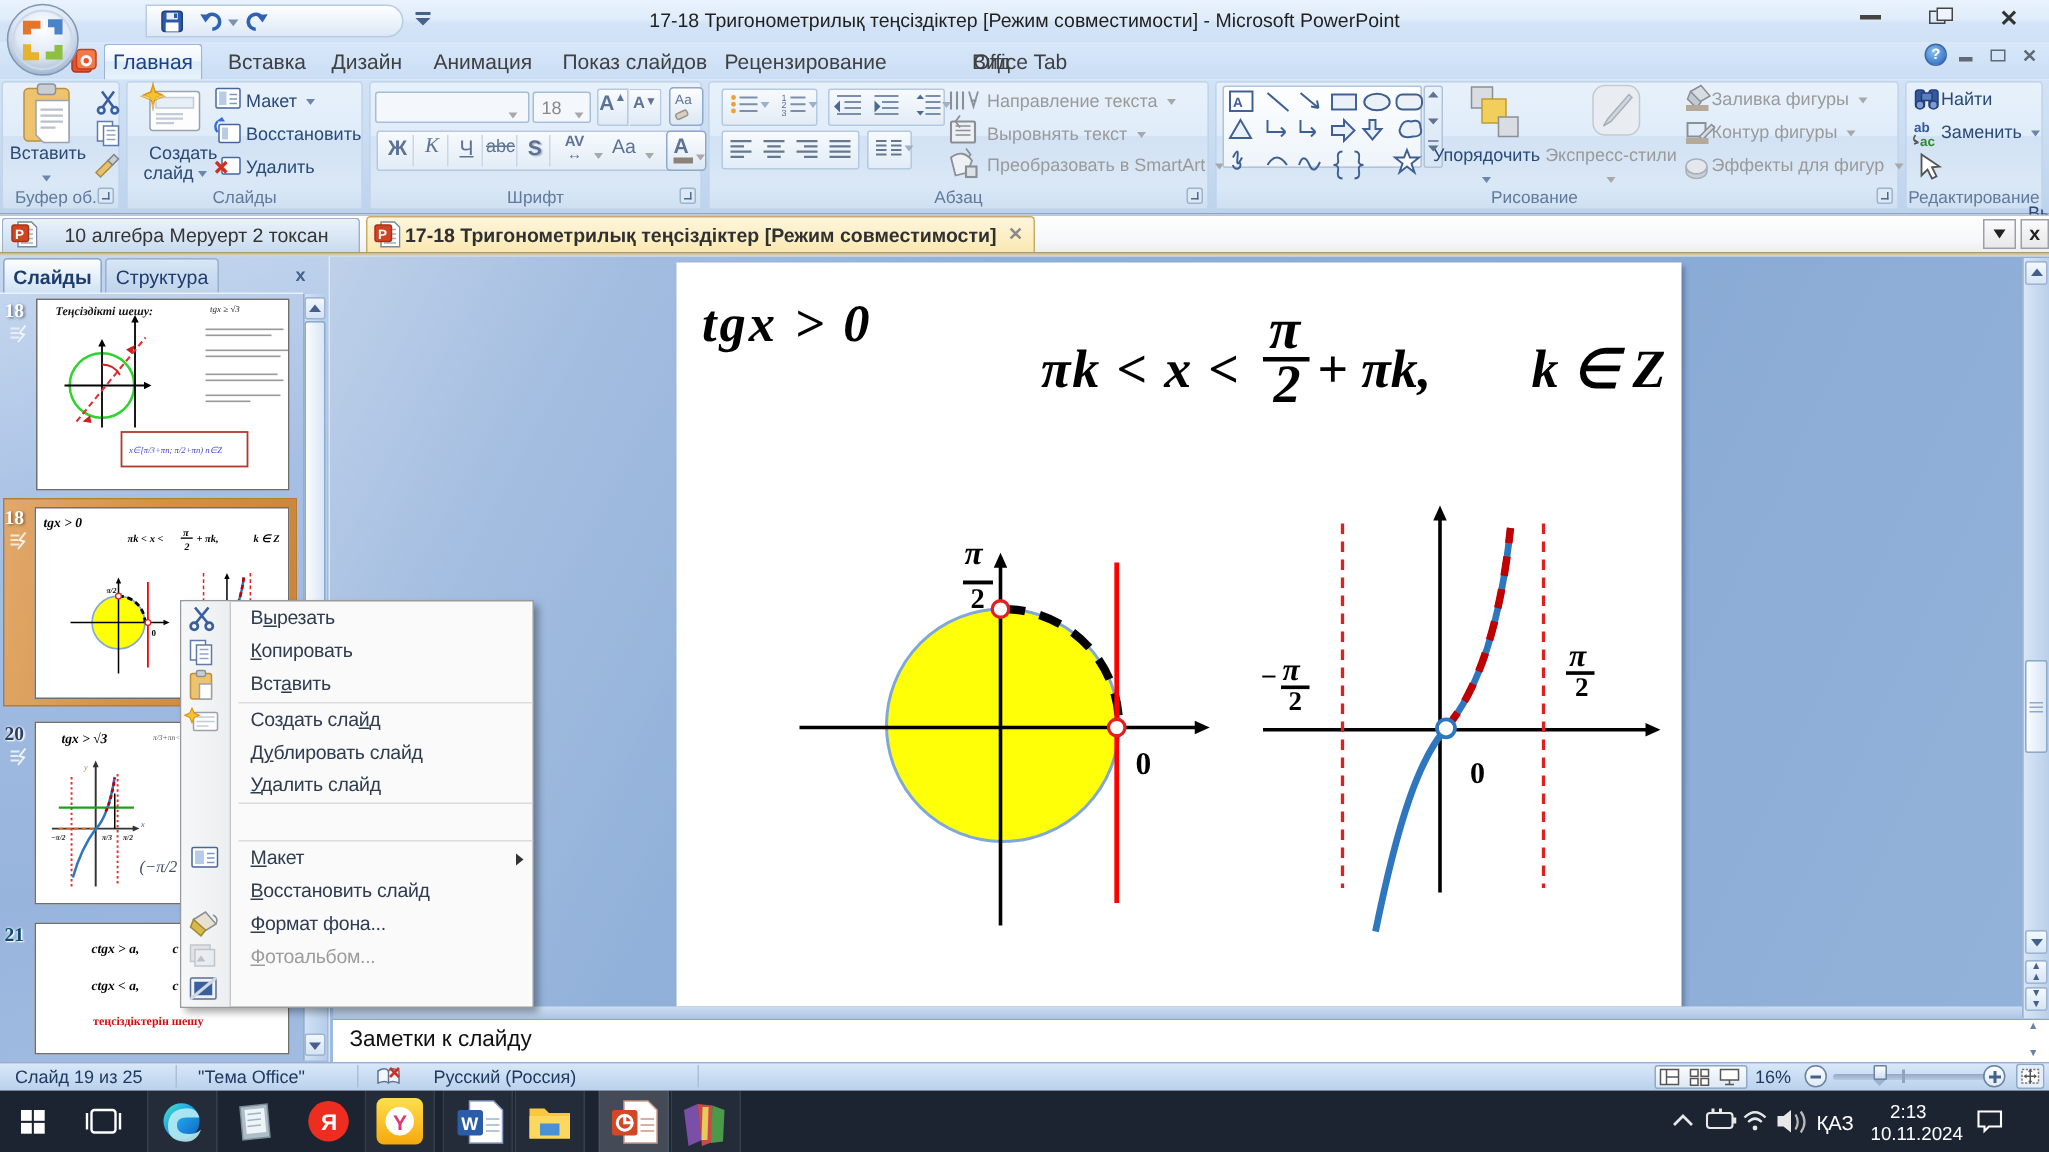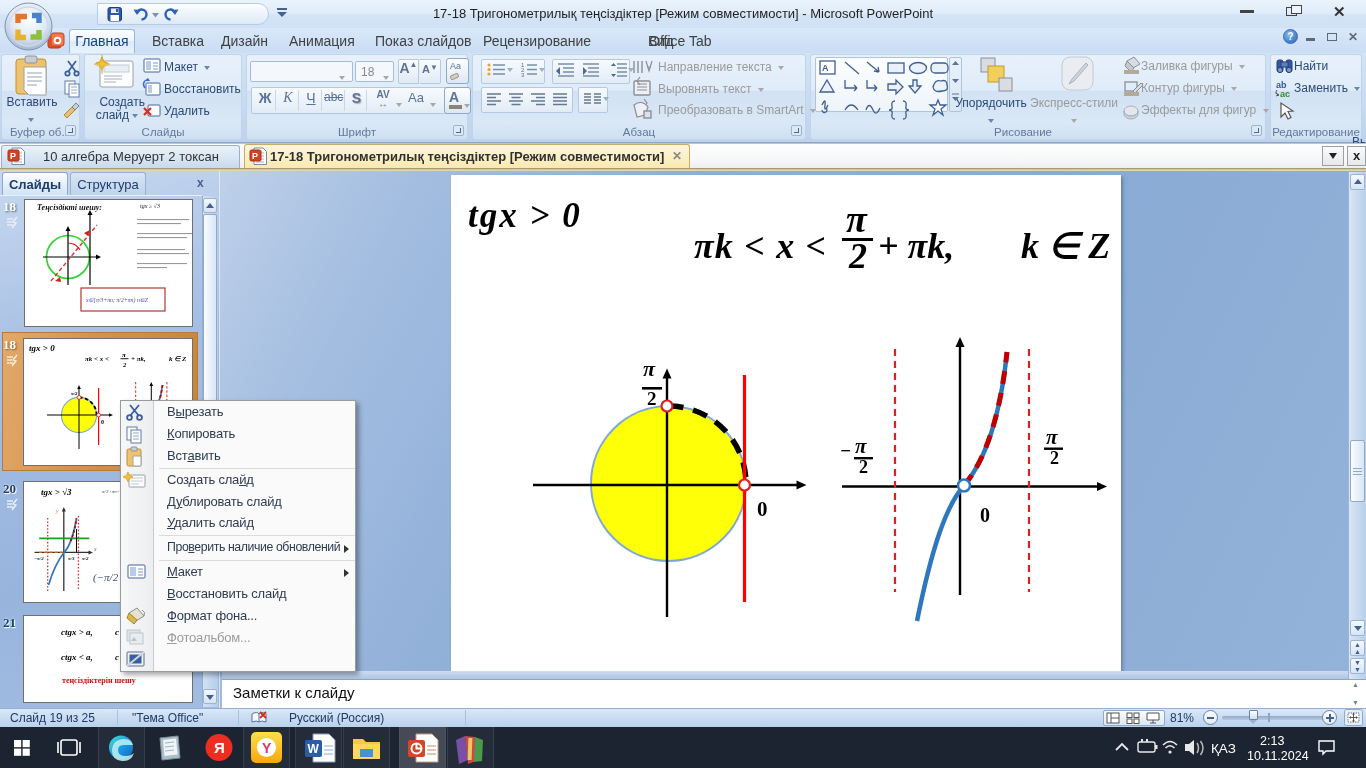--- a/index.html
+++ b/index.html
@@ -640,24 +640,20 @@
  <div class="mi" style="top:69px;">
       <span class="mitxt">Создать сла<span class="u">й</span>д</span>
     </div>
  <div class="mi" style="top:91px;">
       <span class="mitxt">Д<span class="u">у</span>блировать слайд</span>
     </div>
  <div class="mi" style="top:112px;">
       <span class="mitxt"><span class="u">У</span>далить слайд</span>
     </div>
  <div class="msep" style="top:134px;"></div>
- <div class="mi" style="top:137px;">
-      <span class="mitxt" style="font-size:12.3px;letter-spacing:-0.4px;">Про<span class="u">в</span>ерить наличие обновлений</span>
-      <span class="marrow"></span>
-    </div>
  <div class="msep" style="top:159px;"></div>
  <div class="mi" style="top:161px;">
       <span class="mitxt"><span class="u">М</span>акет</span>
       <span class="marrow"></span>
     </div>
  <div class="mi" style="top:205px;">
       <span class="mitxt"><span class="u">Ф</span>ормат фона...</span>
     </div>
  <div class="mi" style="top:183px;">
       <span class="mitxt"><span class="u">В</span>осстановить слайд</span>
@@ -741,21 +737,21 @@
   <rect x="2" y="1" width="12" height="10" fill="#fff"></rect>
       <line x1="6" y1="1" x2="6" y2="11"></line>
       <line x1="6" y1="6" x2="14" y2="6"></line>
   <rect x="22" y="1" width="5" height="4.5" fill="#fff"></rect>
       <rect x="29" y="1" width="5" height="4.5" fill="#fff"></rect>
   <rect x="22" y="7" width="5" height="4.5" fill="#fff"></rect>
       <rect x="29" y="7" width="5" height="4.5" fill="#fff"></rect>
   <path d="M42 1 h12 v7 h-12 z M48 8 v3 M45 11 h6" fill="#fff"></path>
  </g>
 </svg>
-<div class="abs" style="left:1170px;top:711px;font-size:12px;color:#1f3a60;">81%</div>
+<div class="abs" style="left:1170px;top:711px;font-size:12px;color:#1f3a60;">16%</div>
 <div class="abs" style="left:1203px;top:710px;width:15px;height:15px;border:1.5px solid #6b82a0;border-radius:50%;background:linear-gradient(#fdfeff,#dfeaf5);"></div>
 <div class="abs" style="left:1207px;top:716.5px;width:7px;height:2px;background:#44608c;"></div>
 <div class="abs" style="left:1222px;top:716px;width:102px;height:3.5px;background:linear-gradient(#93a9c6,#b8c9e0);border-radius:2px;"></div>
 <div class="abs" style="left:1268px;top:713px;width:2px;height:9px;background:#8fa4bf;"></div>
 <div class="abs" style="left:1249px;top:710px;width:9px;height:10px;background:linear-gradient(#fdfeff,#cfdff0);border:1px solid #6b82a0;border-radius:1px;"></div>
 <div class="abs" style="left:1249px;top:719.5px;width:0;height:0;border-left:4.5px solid transparent;border-right:4.5px solid transparent;border-top:4.5px solid #9cb2cc;"></div>
 <div class="abs" style="left:1322px;top:710px;width:15px;height:15px;border:1.5px solid #6b82a0;border-radius:50%;background:linear-gradient(#fdfeff,#dfeaf5);"></div>
 <div class="abs" style="left:1325.5px;top:716.5px;width:8px;height:2px;background:#44608c;"></div>
 <div class="abs" style="left:1328.5px;top:713.5px;width:2px;height:8px;background:#44608c;"></div>
 <svg class="abs" style="left:1344px;top:709px;" width="19" height="17" viewBox="0 0 19 17">

